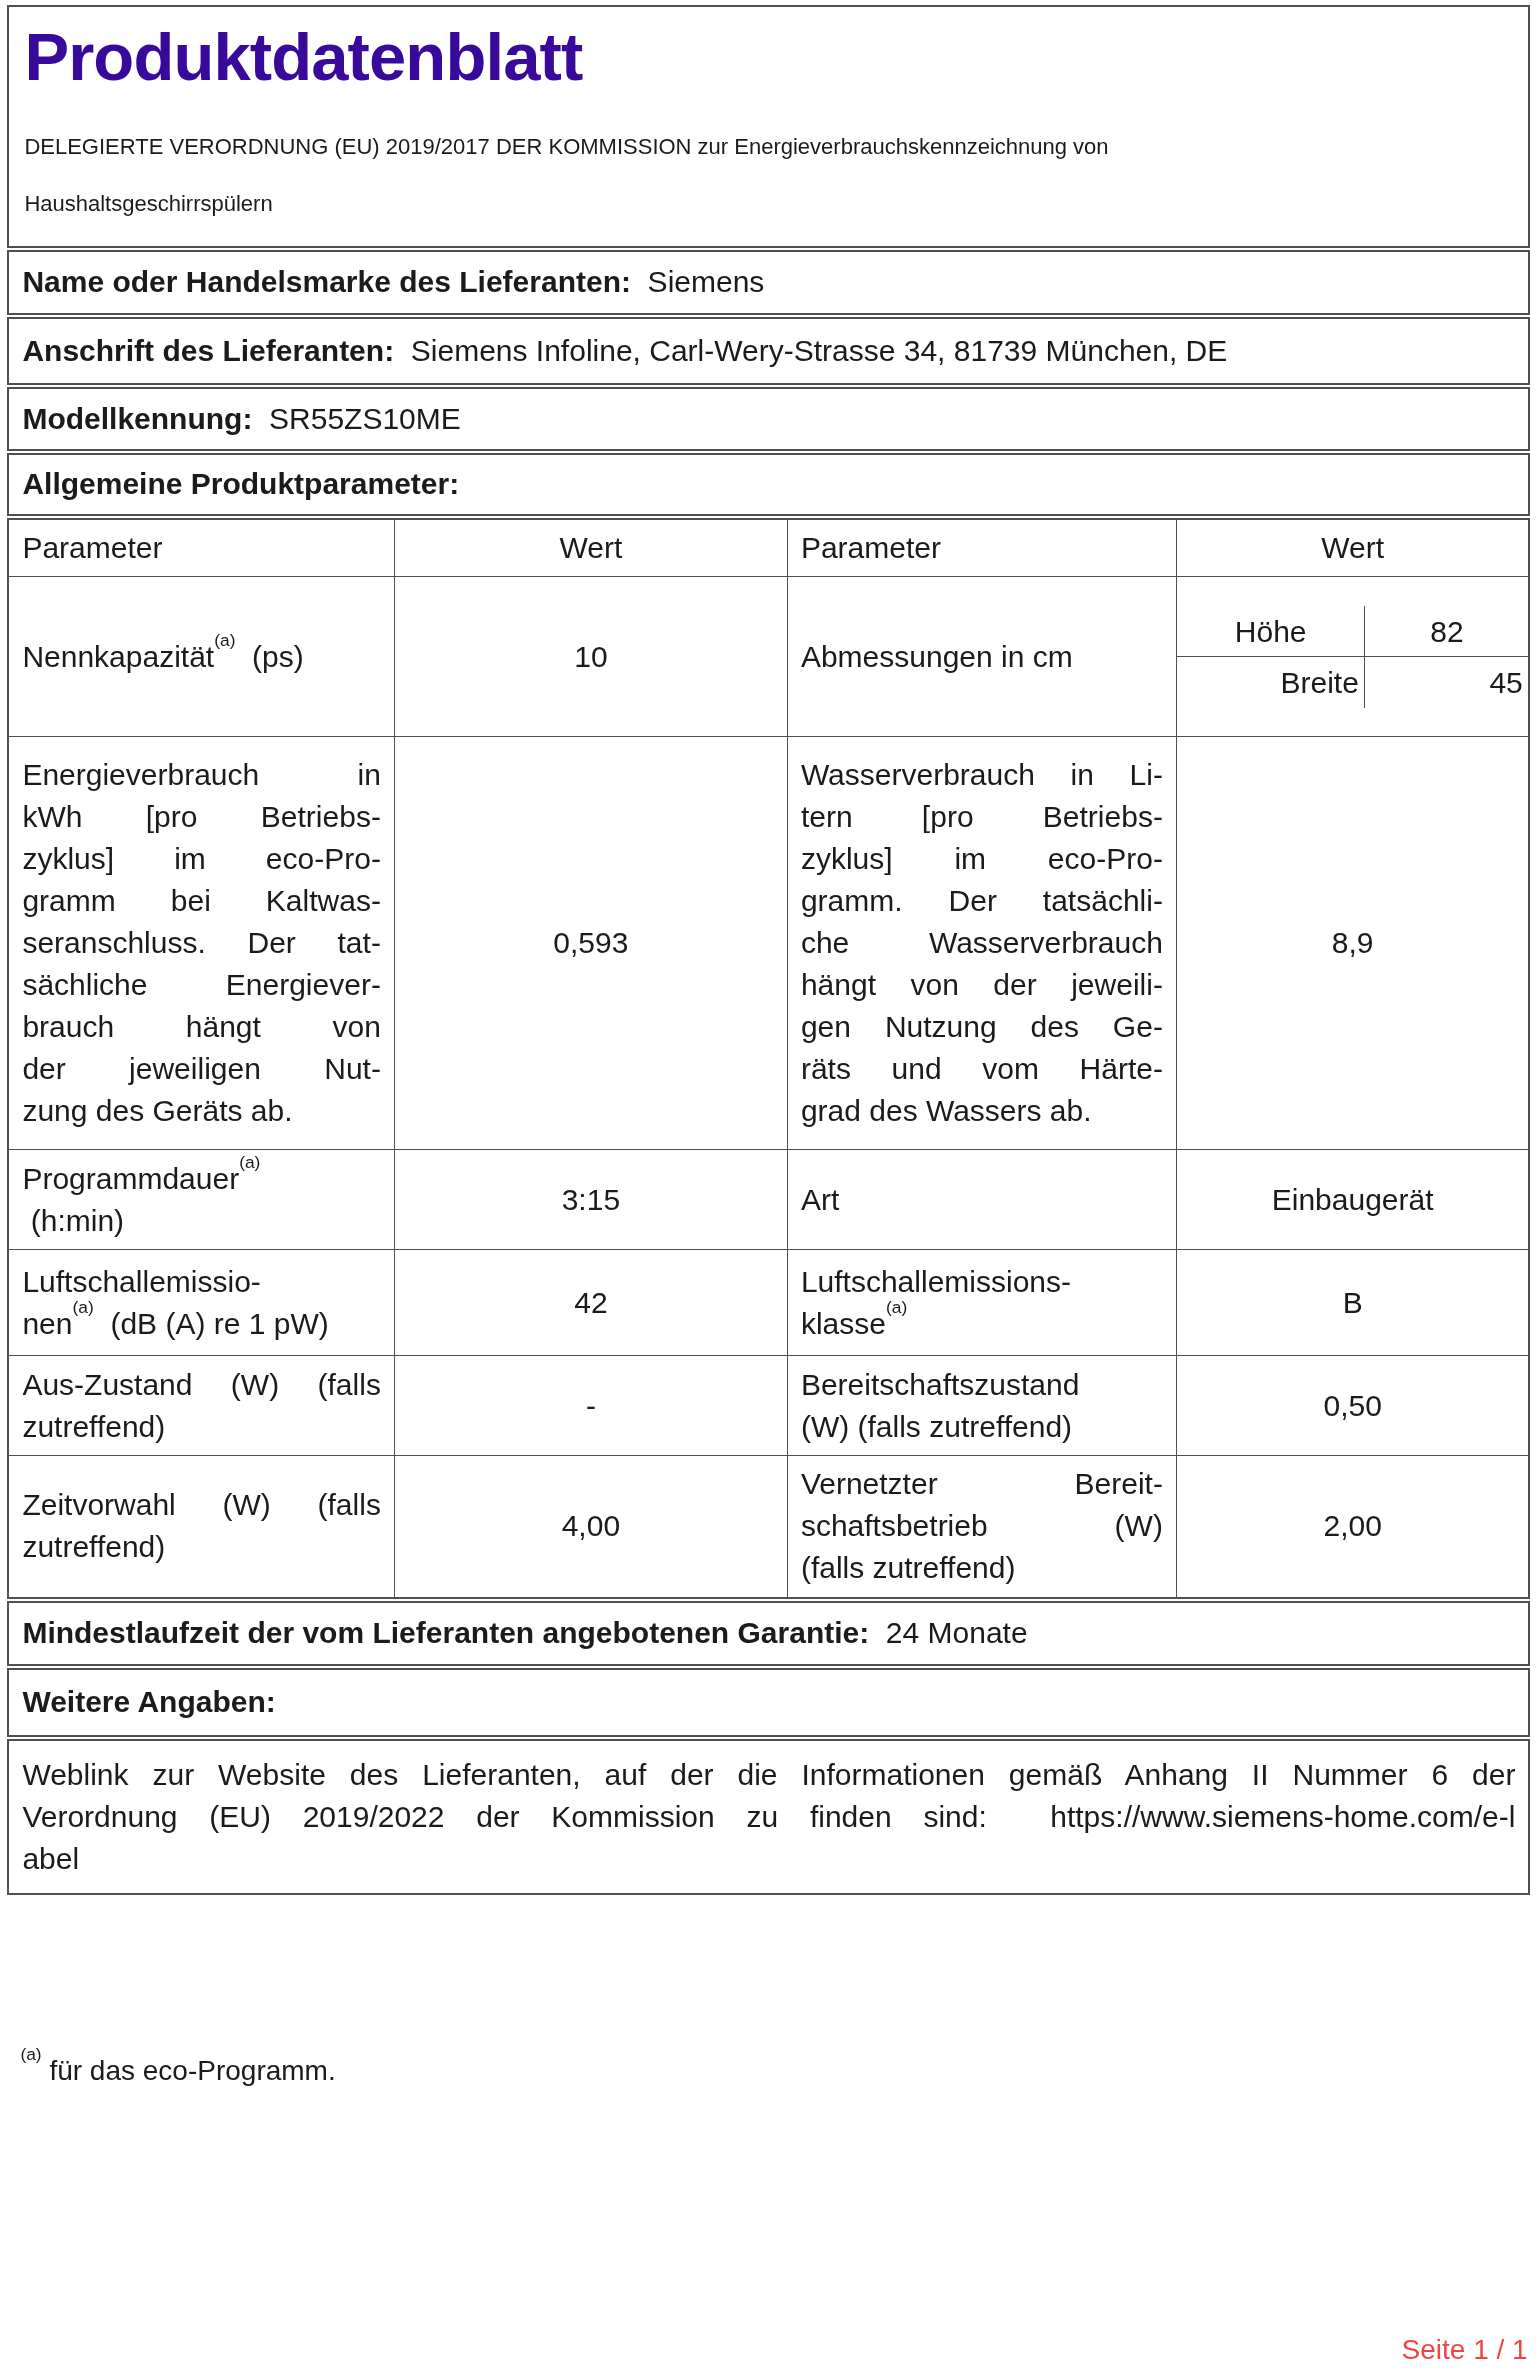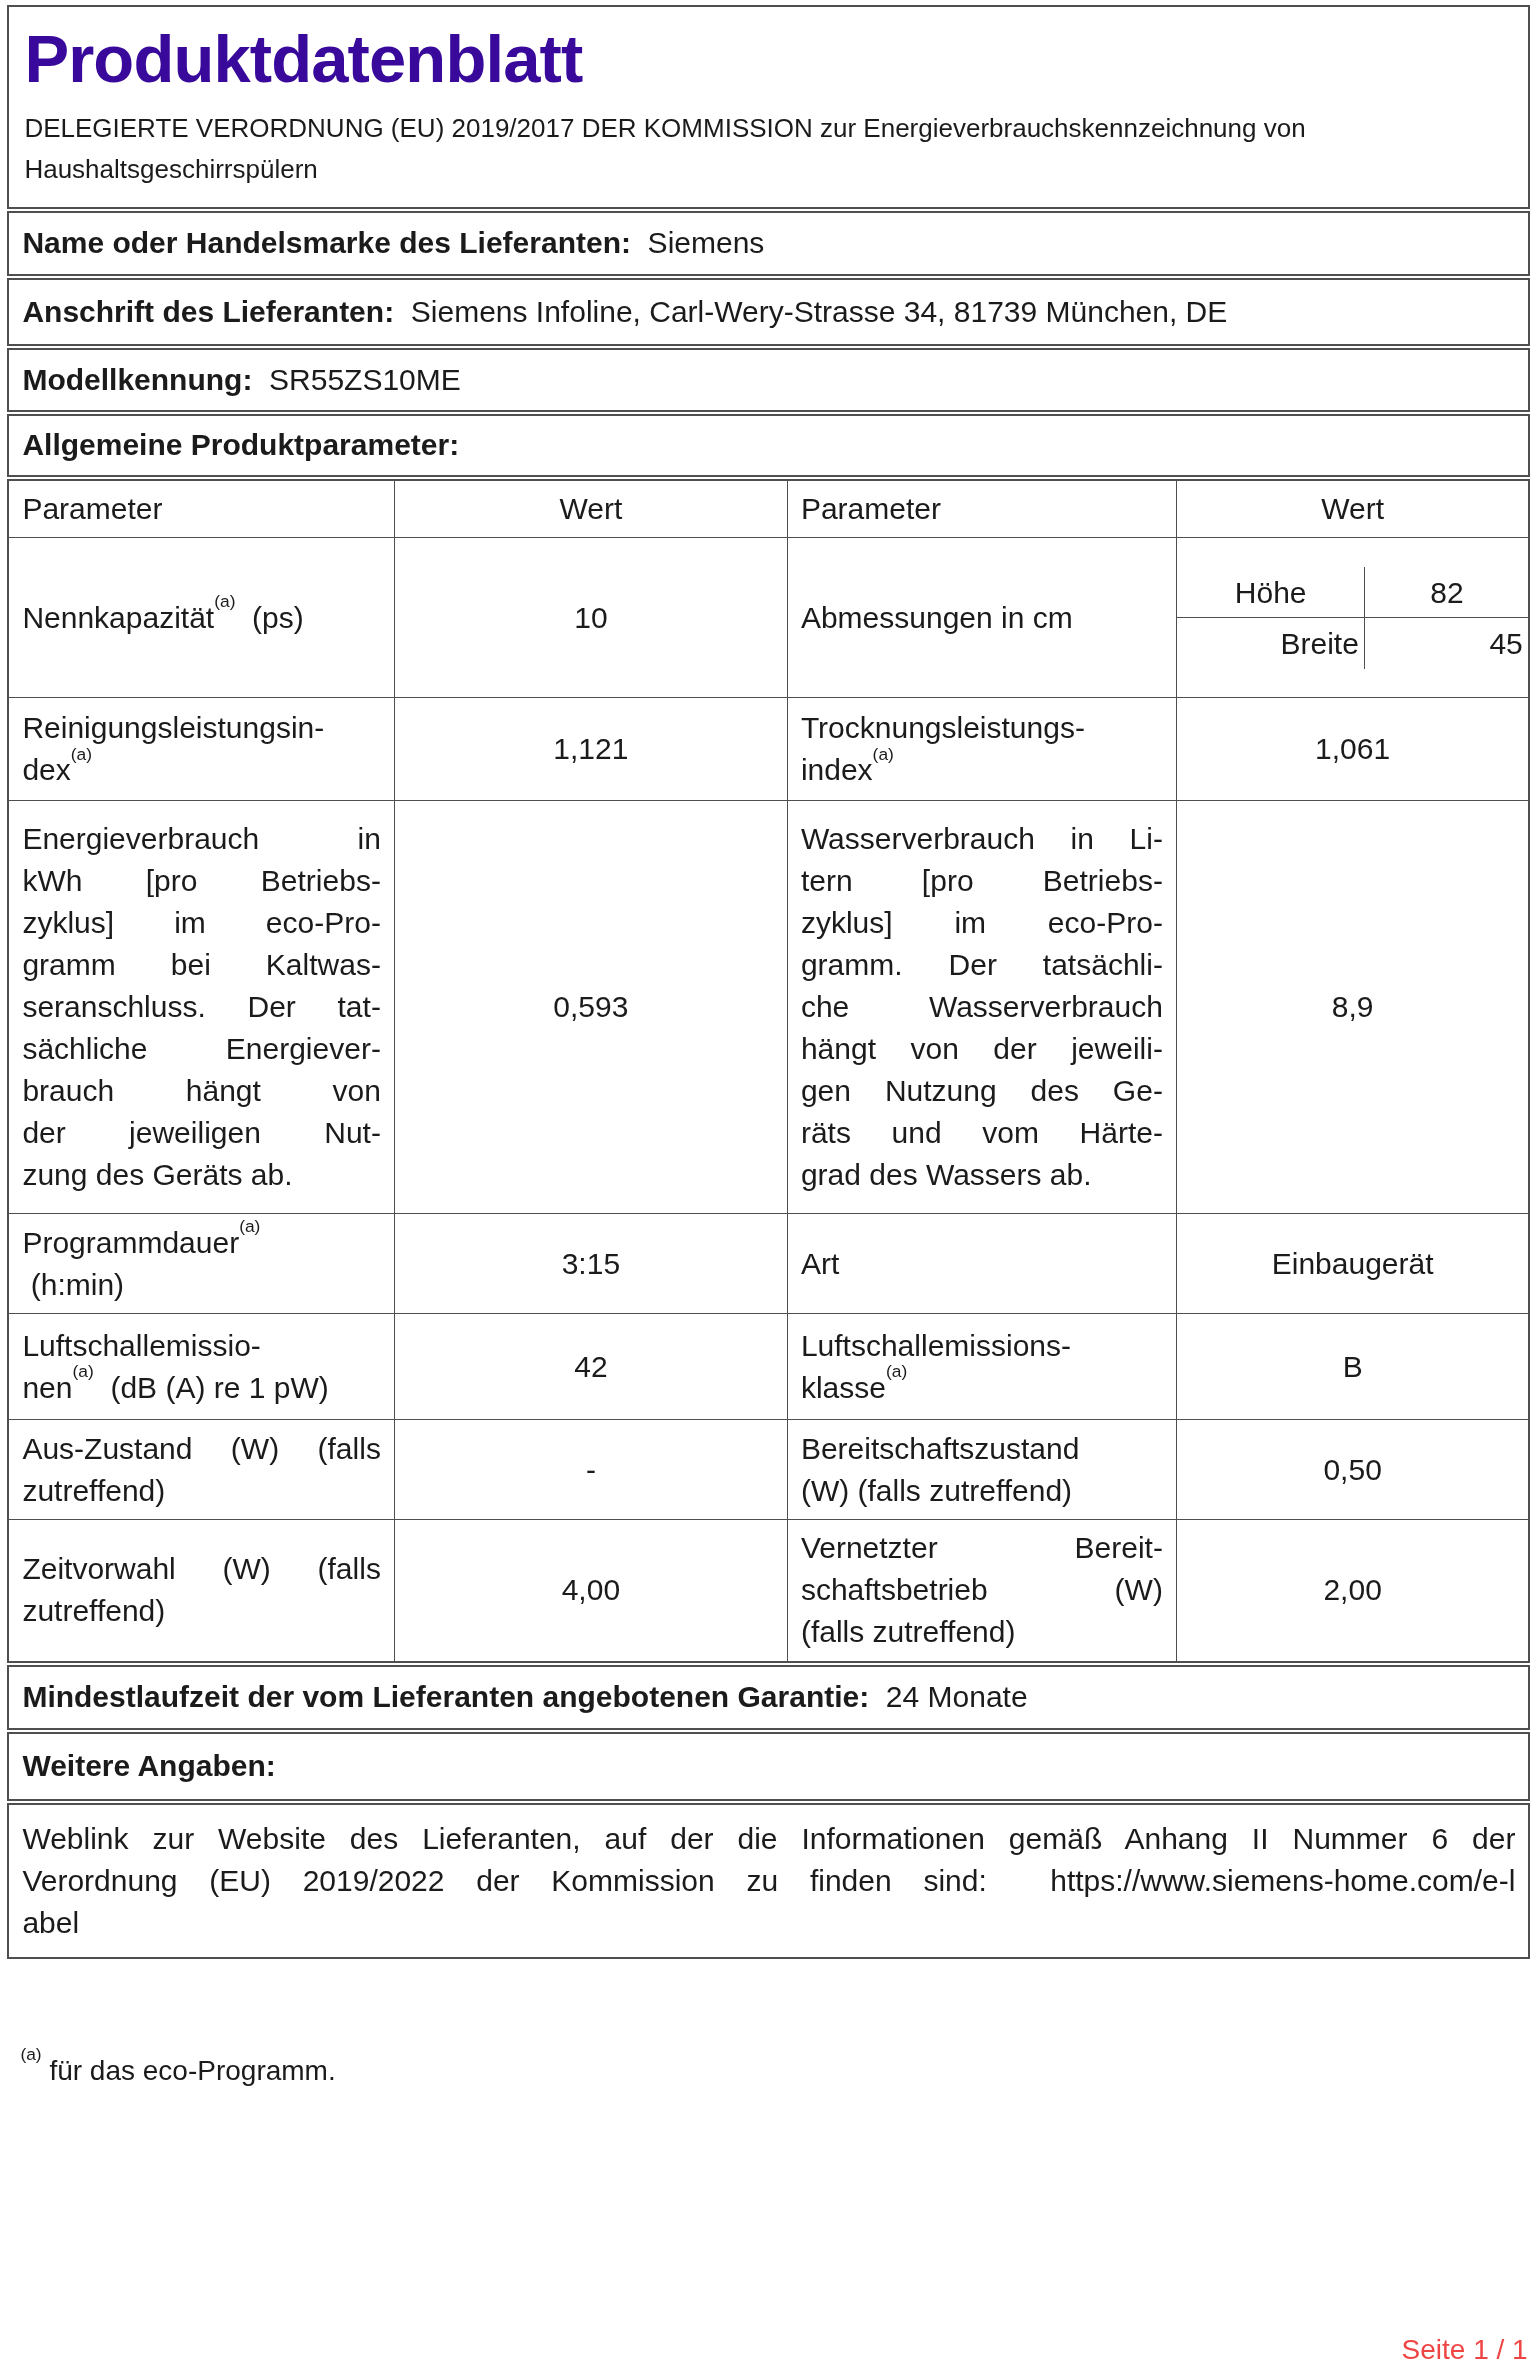--- a/index.html
+++ b/index.html
@@ -36,23 +36,23 @@
   .titlecell{padding:13px 13px 14px 15px;}
   h1.doctitle{
     margin:0;
     font-size:67px;
     line-height:74px;
     font-weight:bold;
     color:var(--title);
     letter-spacing:-0.9px;
   }
   .subtitle{
-    margin-top:12px;
-    font-size:26px;
-    line-height:41px;
+    margin-top:24px;
+    font-size:22px;
+    line-height:57px;
     white-space:pre-line;
   }
   td.param{ text-align:left; }
   td.pre{ white-space:pre-line; }
   td.val{ text-align:center; }
   td.hdr-p{ text-align:left; }
   td.hdr-w{ text-align:center; }
   sup.fn{
     font-size:0.58em;
     position:relative;
@@ -151,28 +151,20 @@
         <tr>
           <td class="dlabel">Breite</td>
           <td>45</td>
         </tr>
       </tbody>
           </table>
     </td>
   </tr>
 
 
-  <tr style="height:103px">
-    <td class="param pre"><span>Reinigungsleistungsin-
-dex</span><sup class="fn">(a)</sup></td>
-    <td class="val">1,121</td>
-    <td class="param pre"><span>Trocknungsleistungs-
-index</span><sup class="fn">(a)</sup></td>
-    <td class="val">1,061</td>
-  </tr>
 
   <tr style="height:413px">
     <td class="param">
           <div class="jline">Energieverbrauch in</div>
           <div class="jline">kWh [pro Betriebs-</div>
           <div class="jline">zyklus] im eco-Pro-</div>
           <div class="jline">gramm bei Kaltwas-</div>
           <div class="jline">seranschluss. Der tat-</div>
           <div class="jline">sächliche Energiever-</div>
           <div class="jline">brauch hängt von</div>

